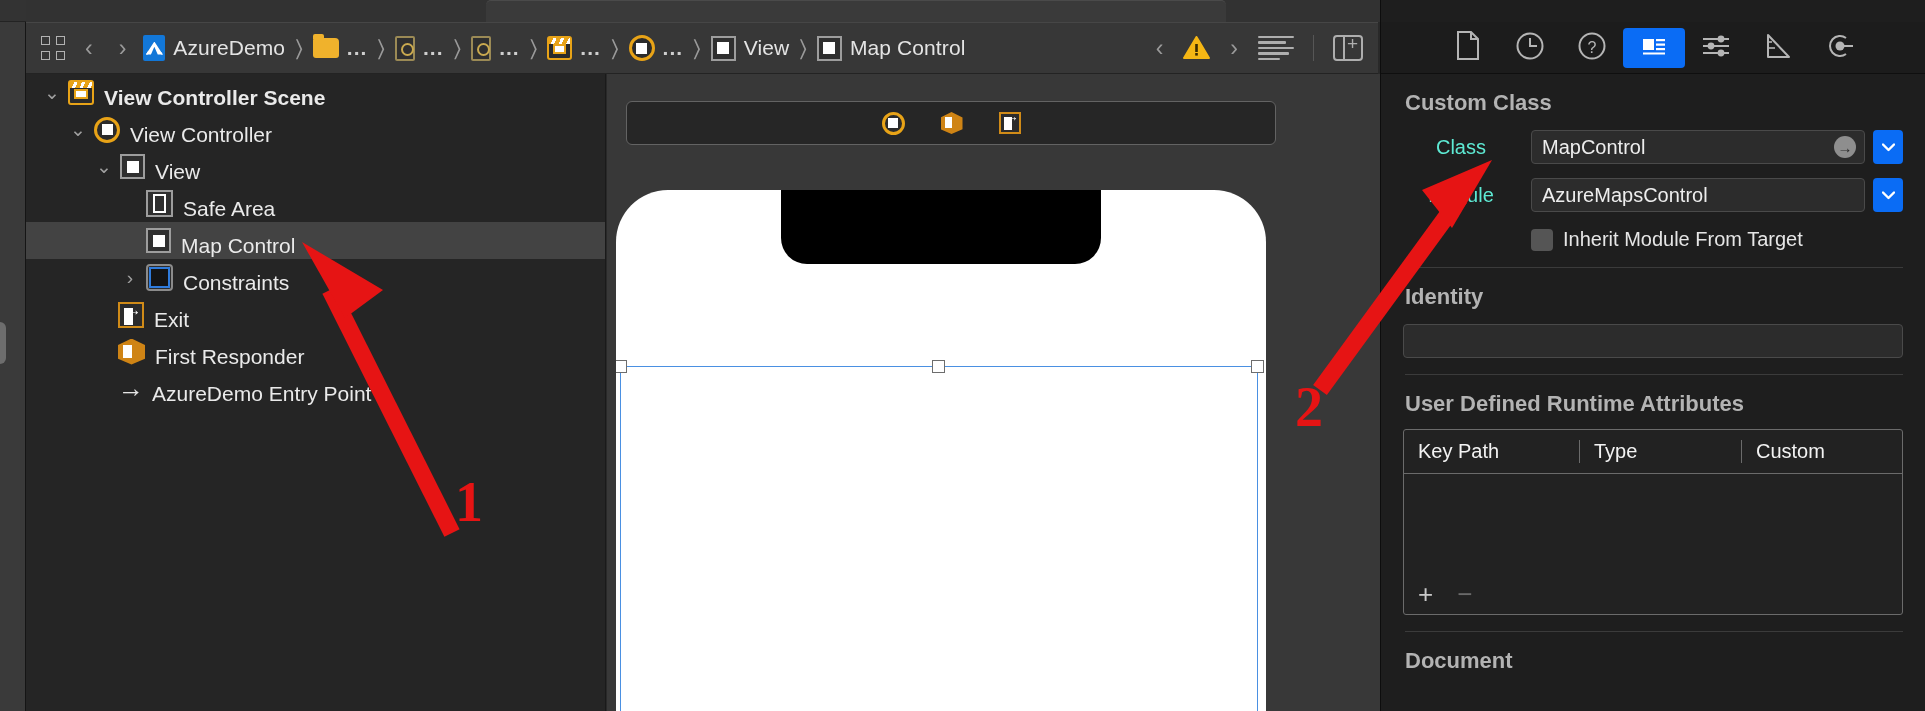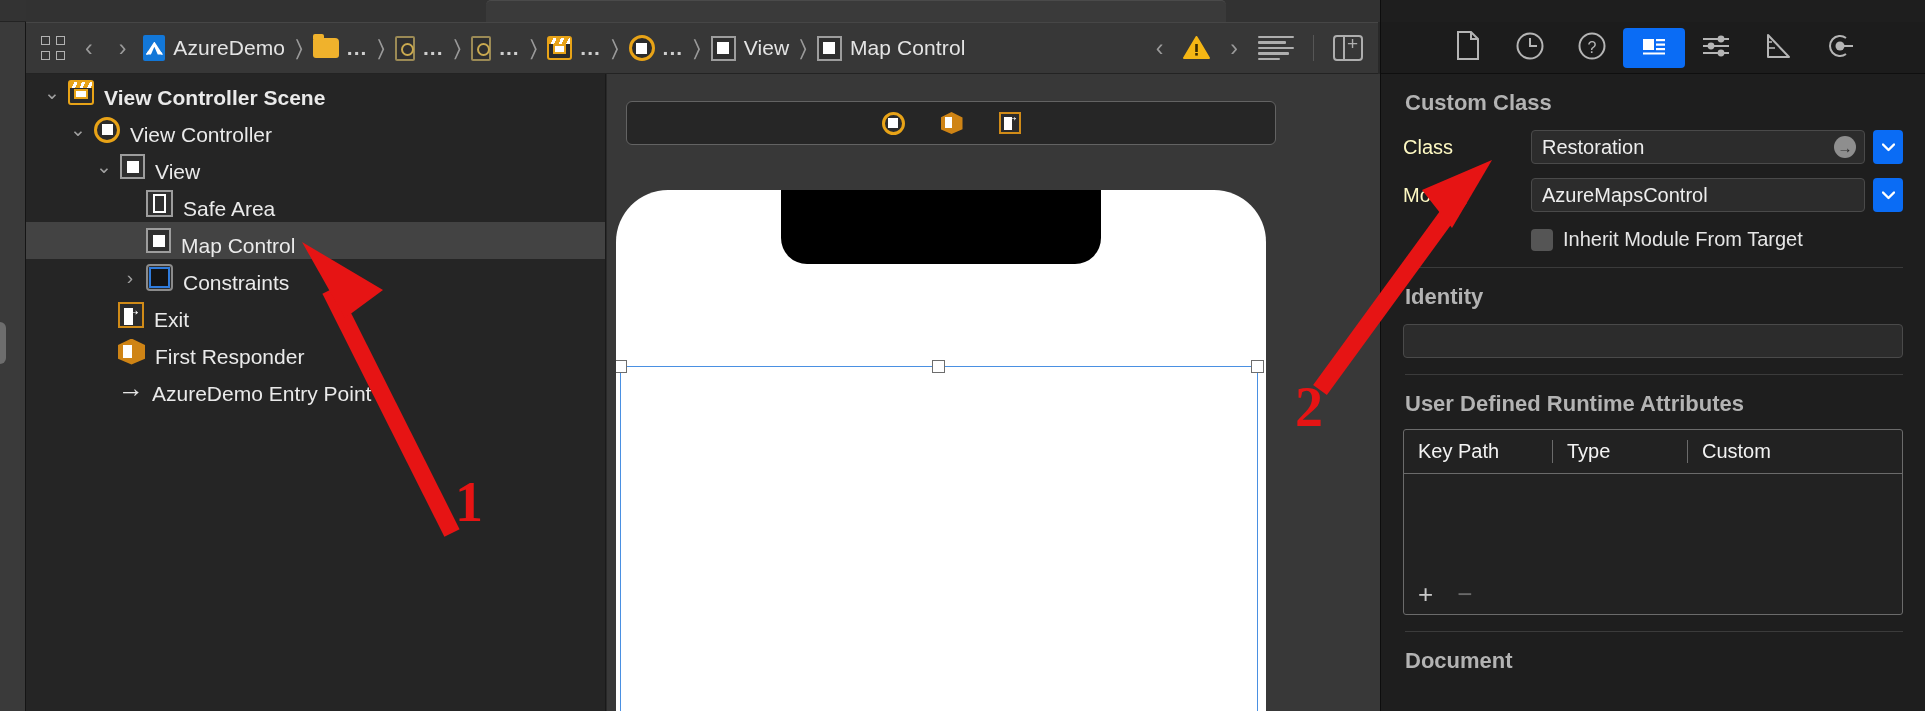--- a/index.html
+++ b/index.html
@@ -180,41 +180,41 @@
     display:flex; align-items:center; justify-content:center; gap:0;
   }
   .insp-tab{ width:62px; height:40px; display:flex; align-items:center;
              justify-content:center; border-radius:4px; }
   .insp-tab.active{ background:#0a6cf5; }
   .insp-body{ position:absolute; left:0; top:74px; right:0; bottom:0;
               padding:0 22px; overflow:hidden; }
   .sec-title{ color:#b3b3b3; font-size:22px; font-weight:bold; margin:16px 0 0 2px;}
   .divider{ height:1px; background:#3b3b3b; margin:16px 0 0 2px; }
   .frow{ display:flex; align-items:center; margin-top:14px; }
-  .flabel{ color:#fef9c3; font-size:20px; text-align:left; width:128px;
+  .flabel{ color:#5eead4; font-size:20px; text-align:center; width:128px;
            flex:0 0 128px; padding-right:12px;}
   .finput{ flex:1 1 auto; height:34px; background:#2c2c2c;
            border:1px solid #4a4a4a; border-radius:4px; color:#ededed;
            font-size:20px; display:flex; align-items:center; padding:0 10px;
            position:relative;}
   .jump-circle{ position:absolute; right:8px; top:50%; transform:translateY(-50%);
       width:22px;height:22px;border-radius:50%;background:#8e8e8e;
       display:flex;align-items:center;justify-content:center;
       color:#2c2c2c;font-size:15px;font-weight:bold;}
   .blue-chev{ width:30px; height:34px; background:#0a6cf5; border-radius:4px;
       margin-left:8px; flex:0 0 30px; display:flex; align-items:center;
       justify-content:center; color:#fff; font-size:13px;}
   .chk-row{ display:flex; align-items:center; margin-top:16px; padding-left:128px;}
   .chkbox{ width:22px;height:22px;background:#555;border-radius:4px;flex:0 0 22px;}
   .chk-label{ color:#e6e6e6; font-size:20px; margin-left:10px;}
 
   .udra-table{ margin-top:12px; border:1px solid #6b6b6b; border-radius:3px;
      background:#222; overflow:hidden;}
   .udra-head{ display:flex; height:44px; align-items:center;
-     border-bottom:1px solid #6b6b6b;}
+     border-bottom:1px solid #6b6b6b;gap:27px;}
   .udra-col{ color:#f2f2f2; font-size:20px; padding-left:14px; position:relative;}
   .udra-col + .udra-col{ border-left:1px solid #6b6b6b; }
   .udra-c1{ width:148px; flex:0 0 148px;}
   .udra-c2{ width:135px; flex:0 0 135px;}
   .udra-c3{ flex:1 1 auto;}
   .udra-body{ height:100px; }
   .udra-foot{ height:40px; display:flex; align-items:center; padding-left:14px; gap:24px;}
   .udra-foot span{ color:#c9c9c9; font-size:26px; line-height:26px;}
   .udra-foot span.dim{ color:#6a6a6a; }
 
@@ -475,21 +475,21 @@
       </div>
     </div>
 
     <div class="insp-body">
 
       <div class="sec-title">Custom Class</div>
 
       <div class="frow">
         <div class="flabel">Class</div>
         <div class="finput">
-          <span>Restoration</span>
+          <span>MapControl</span>
           <span class="jump-circle">→</span>
         </div>
         <div class="blue-chev">
           <svg width="13" height="9" viewBox="0 0 13 9">
               <path d="M1 1.5 L6.5 7 L12 1.5" fill="none" stroke="#fff" stroke-width="2.4" stroke-linecap="round" stroke-linejoin="round"></path>
             </svg>
         </div>
       </div>
 
       <div class="frow">

